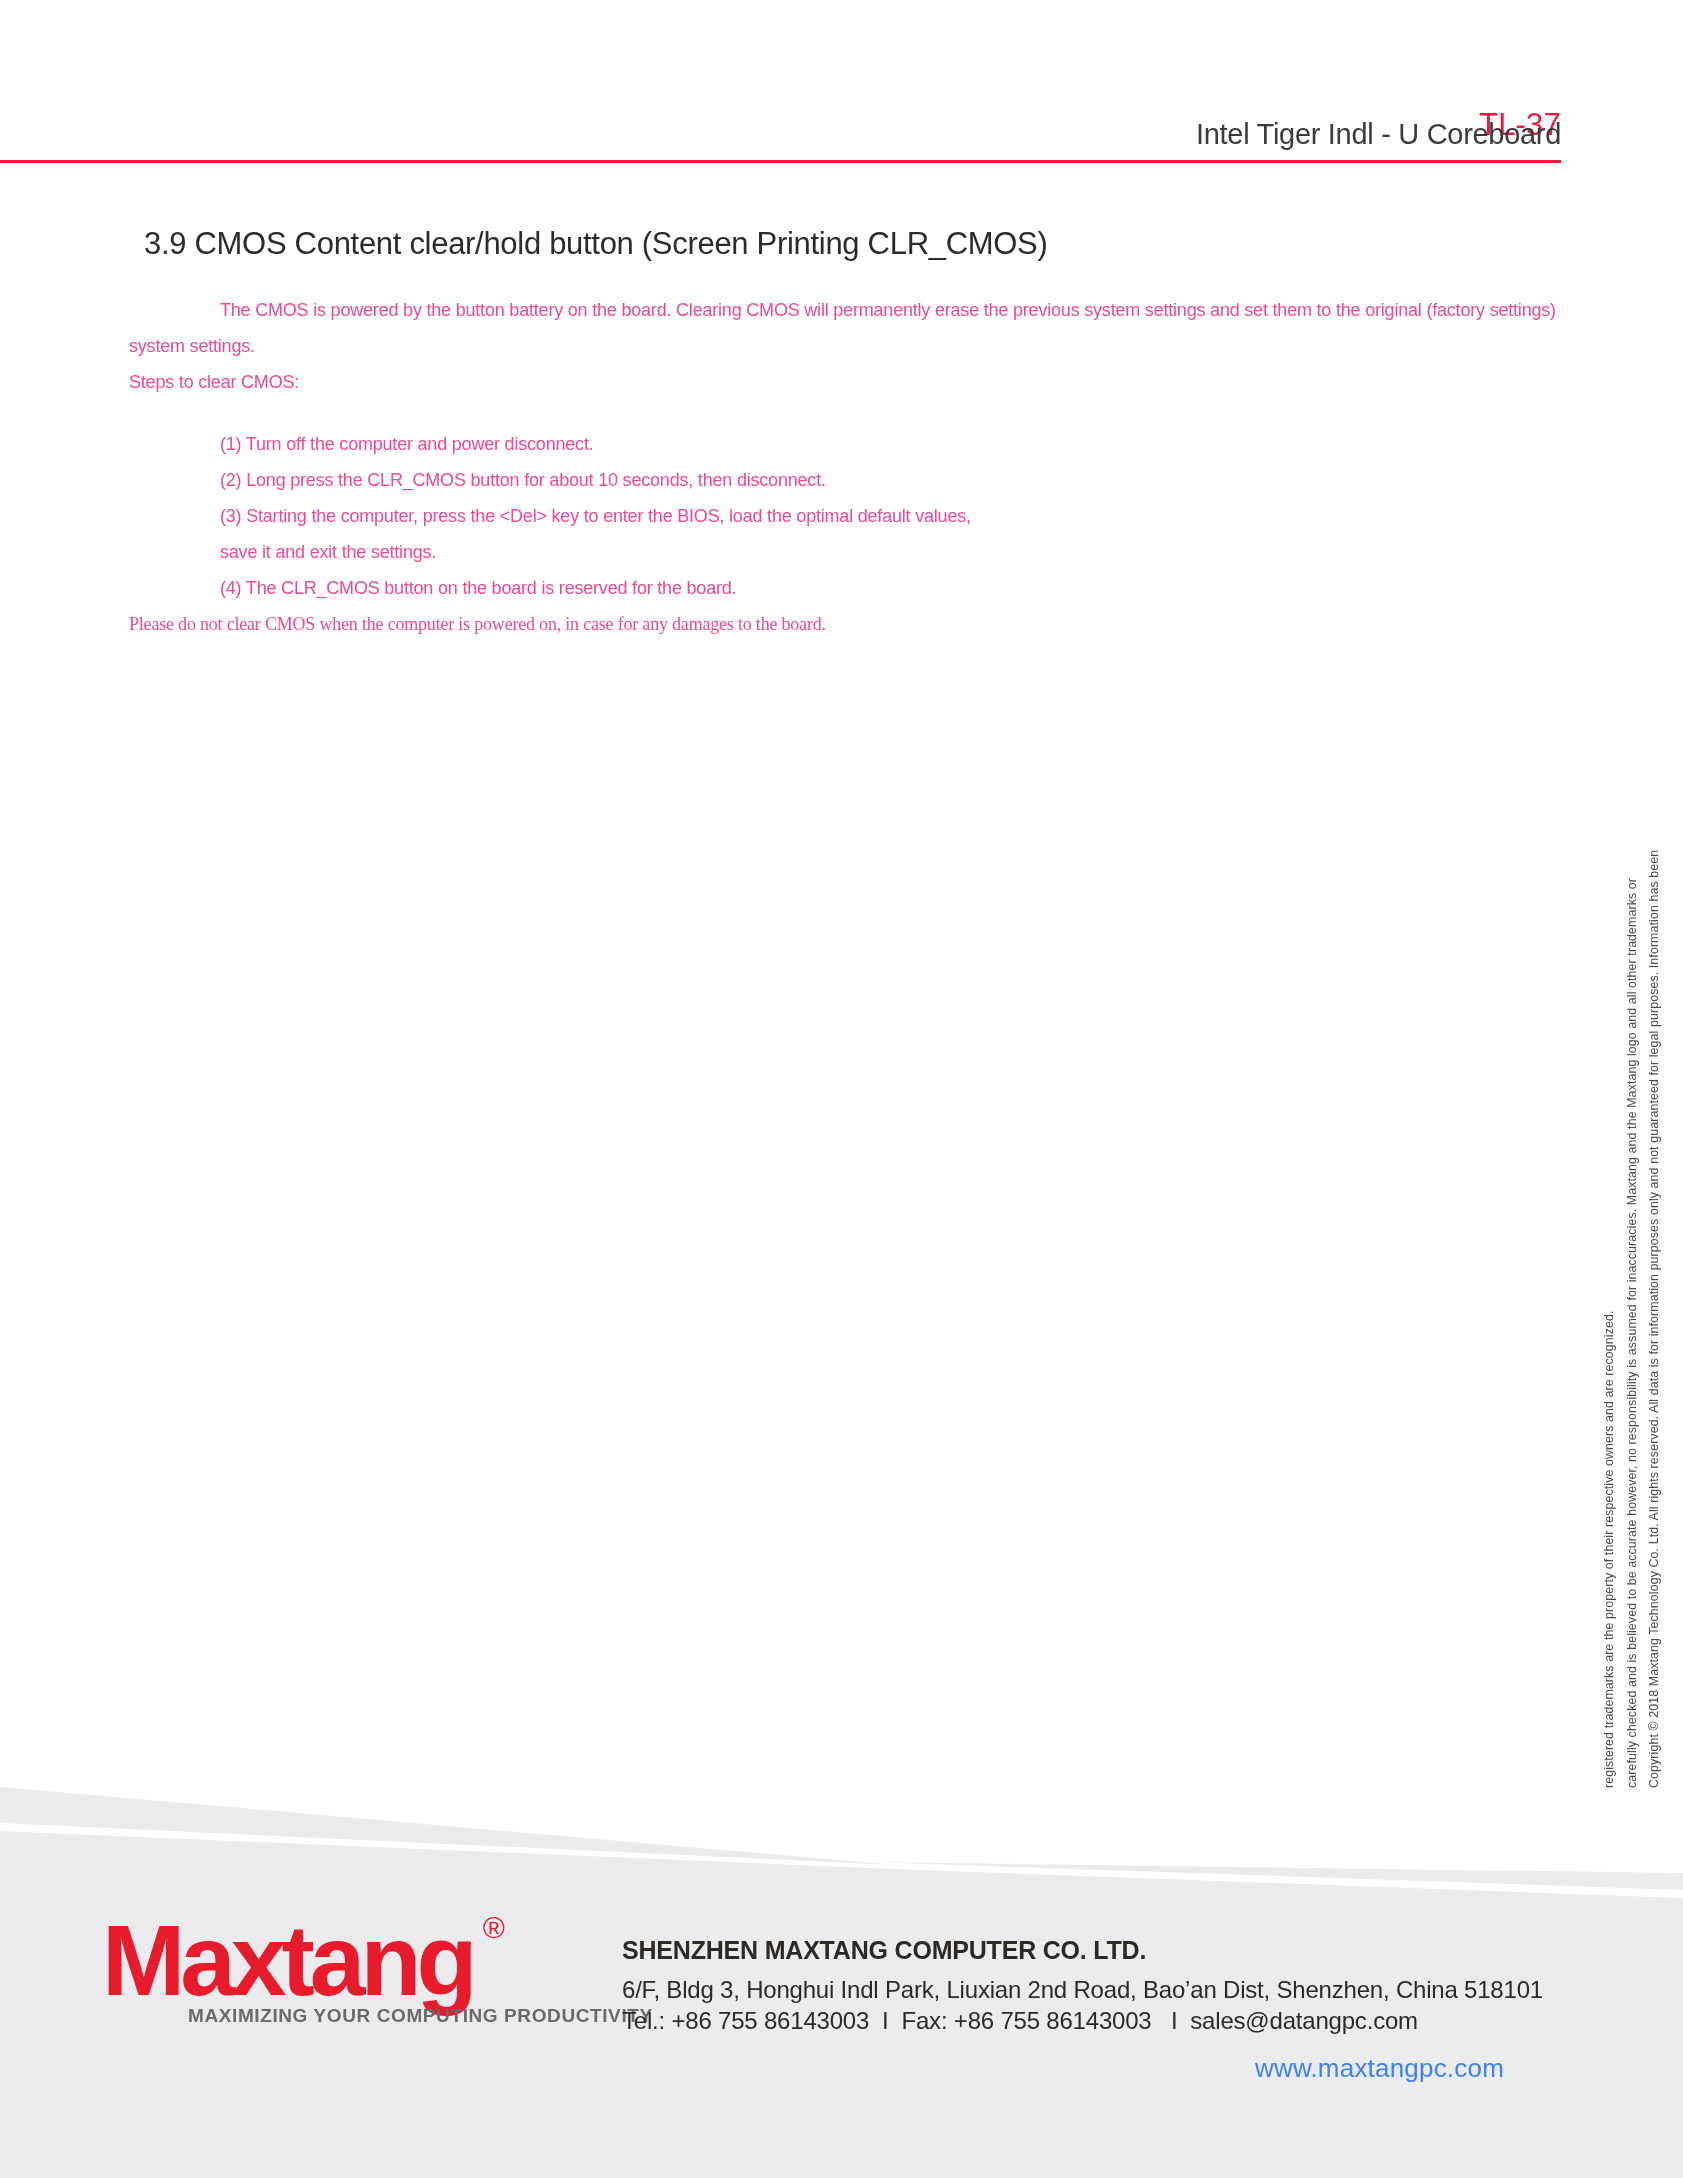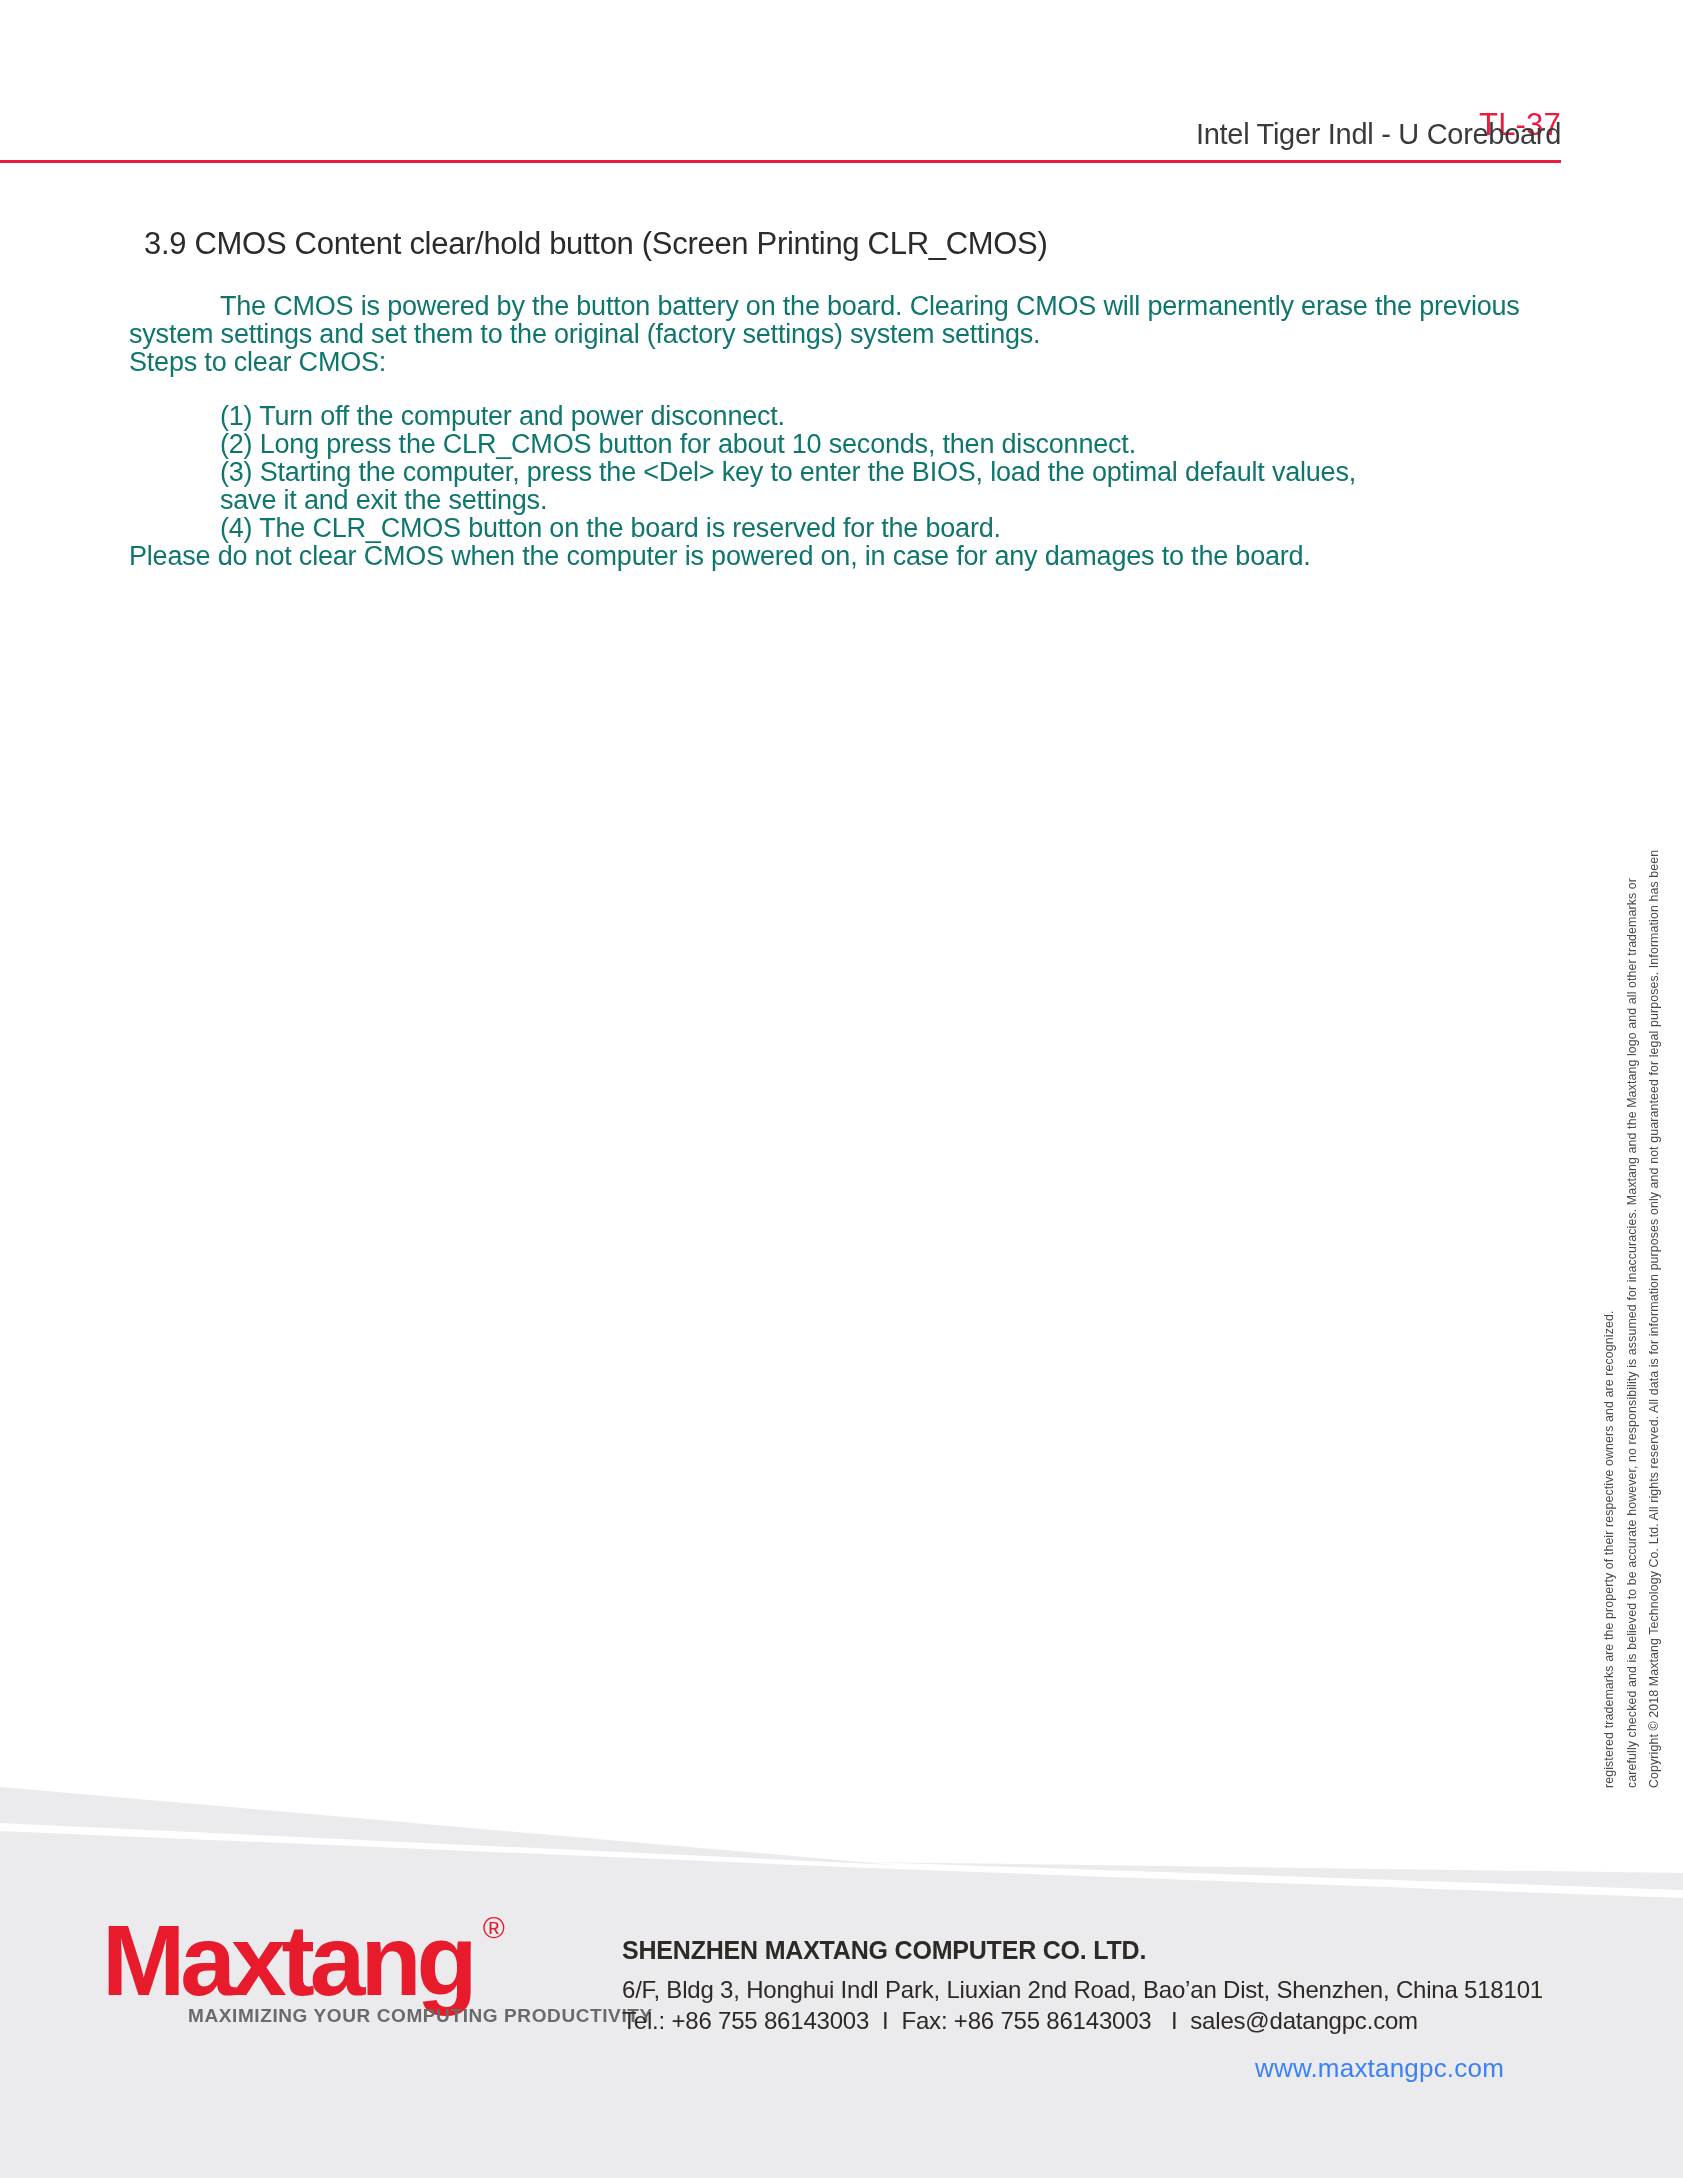--- a/index.html
+++ b/index.html
@@ -24,26 +24,26 @@
     position:absolute;top:160px;left:0;
     width:1561px;height:3px;background:#ed1a3d;
   }
   
   .sec-heading{
     position:absolute;top:226px;left:144px;
     font-size:31px;font-weight:400;color:#2b2b2b;letter-spacing:-0.3px;margin:0;
   }
   .content{
     position:absolute;top:292px;left:129px;width:1431px;
-    font-size:27px;line-height:28px;letter-spacing:-0.2px;color:#0f766e;
+    font-size:18px;line-height:36px;letter-spacing:-0.2px;color:#ec4899;
   }
   .content p{margin:0;}
   .intro{text-indent:91px;}
   .steps{margin-left:91px;margin-top:26px;}
-  .note{margin-top:14px;}
+  .note{margin-top:14px;font-family:Liberation Serif, serif;}
   
   .vline{
     position:absolute;top:1788px;
     white-space:nowrap;
     transform:rotate(-90deg);
     transform-origin:0 0;
     font-size:12.4px;line-height:22px;
     color:#4a4a4a;letter-spacing:0.1px;
   }
   .vline1{left:1643px;}

